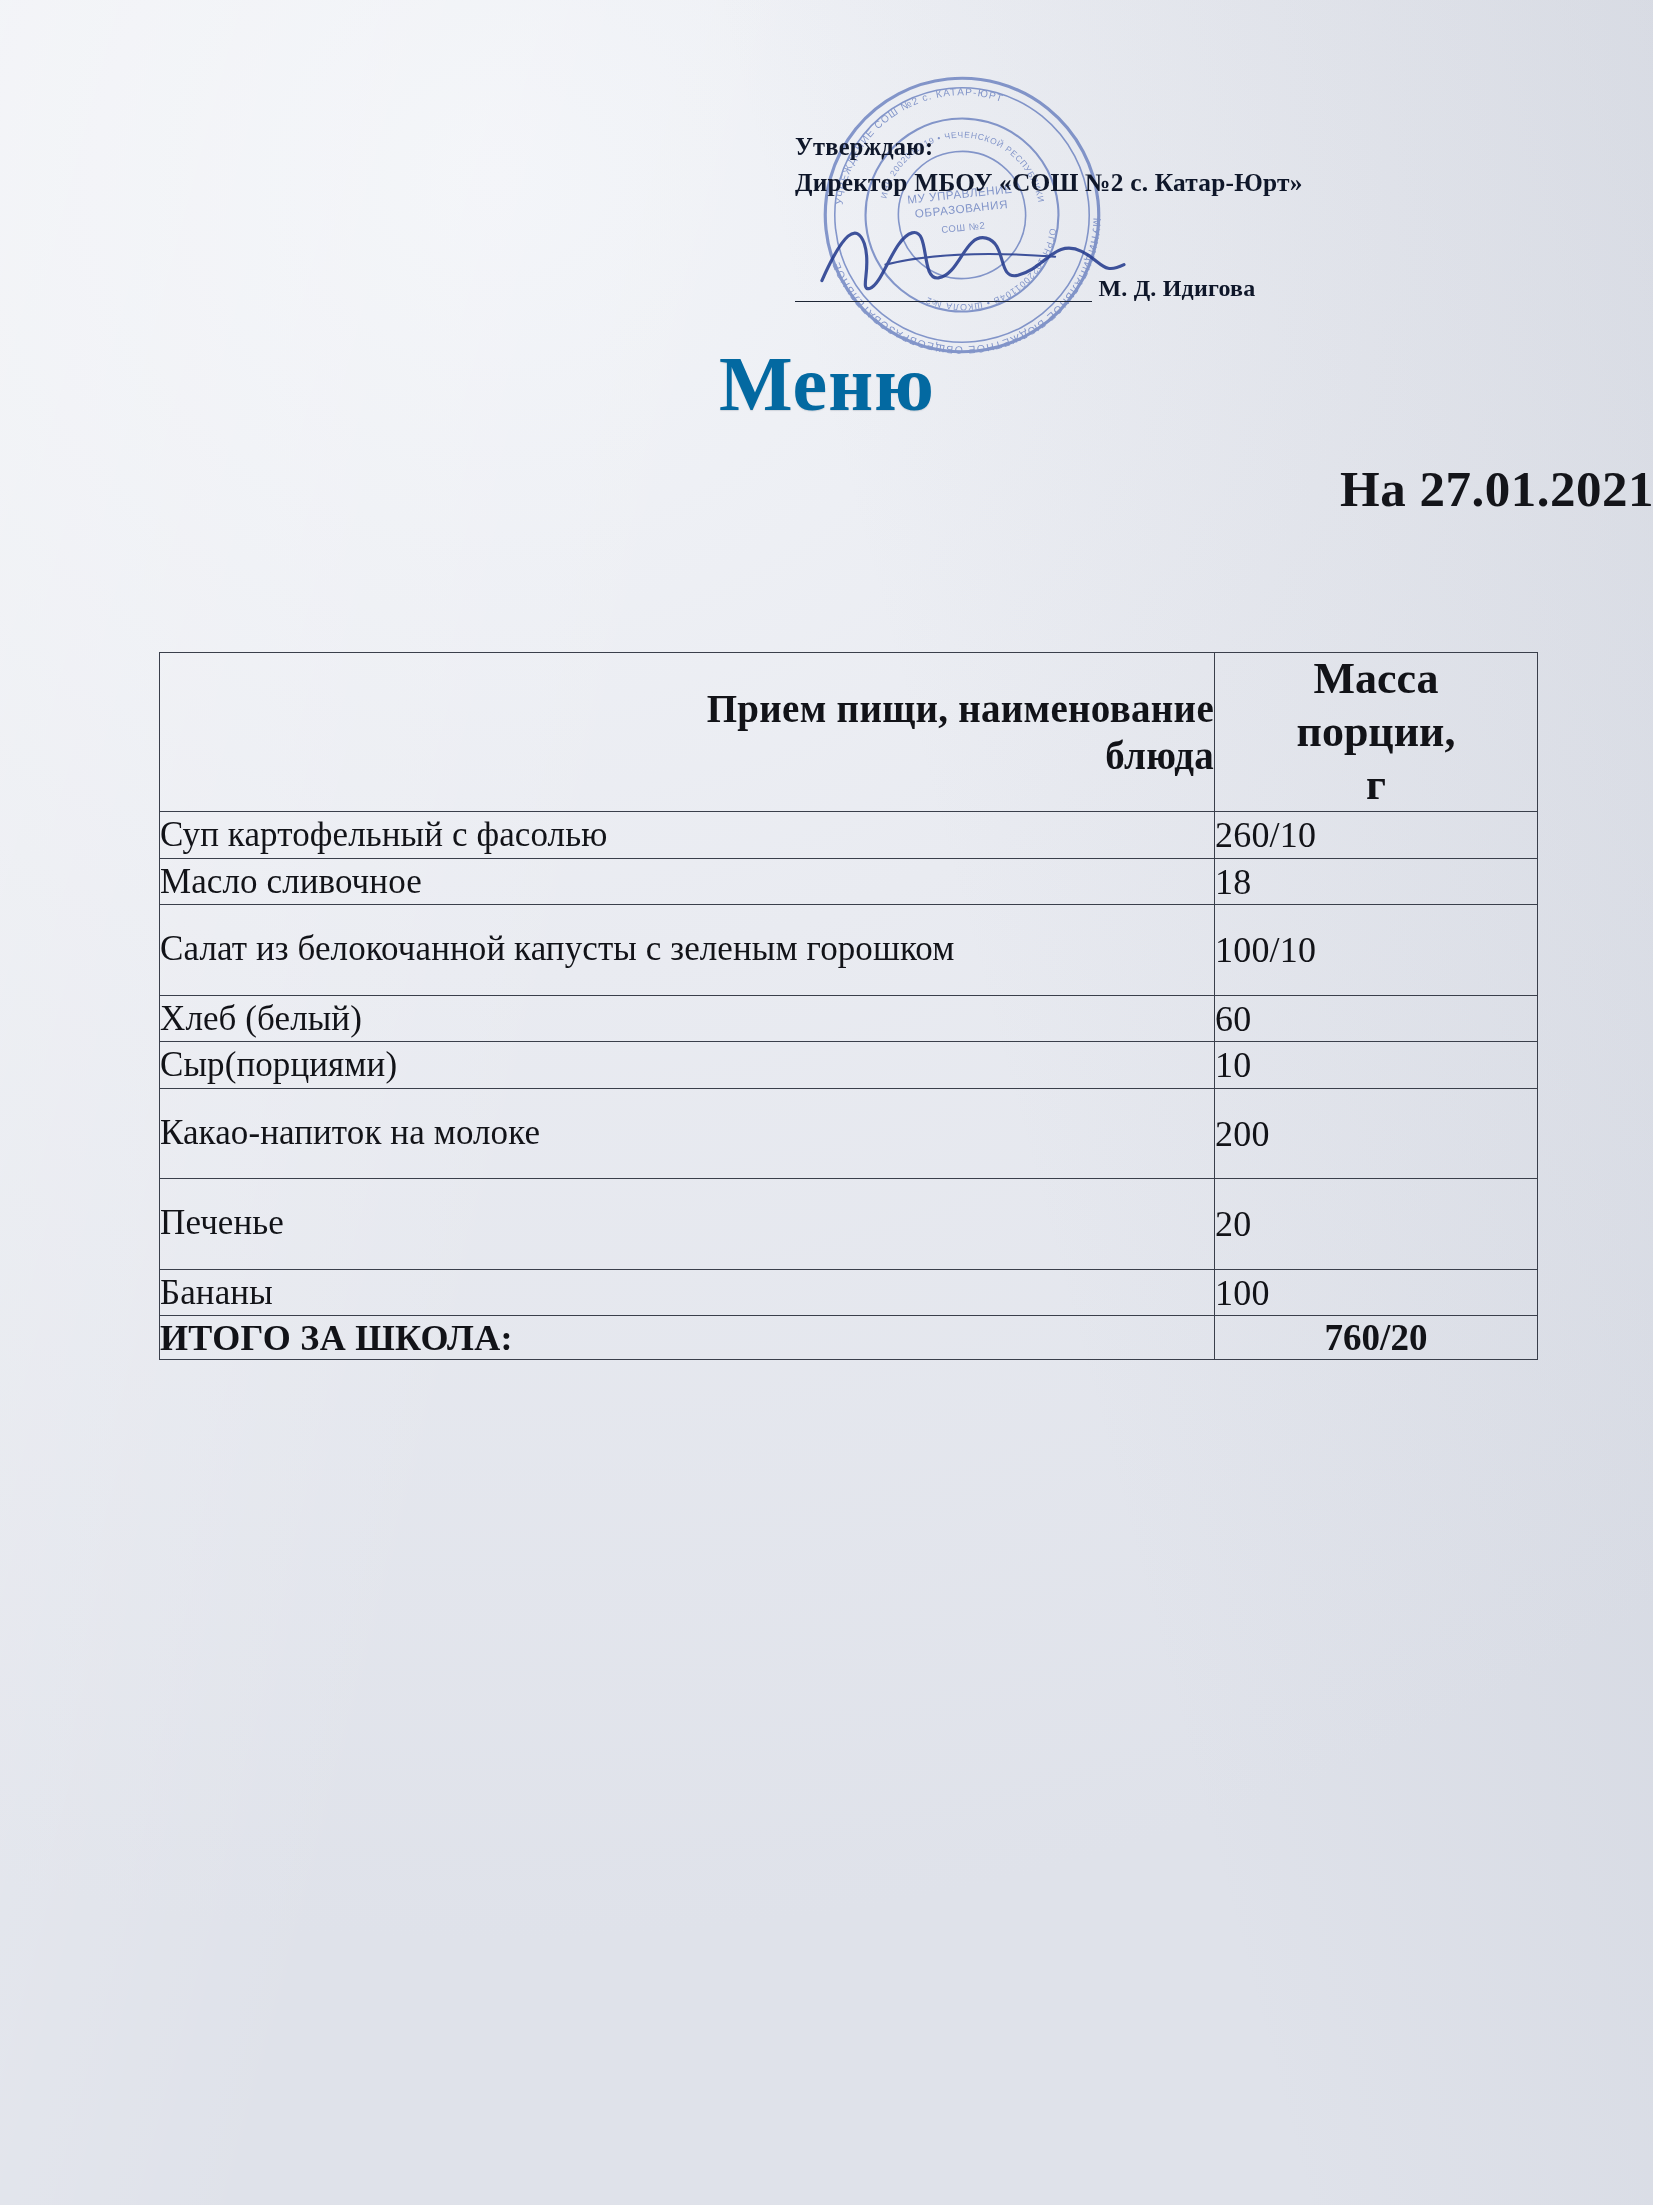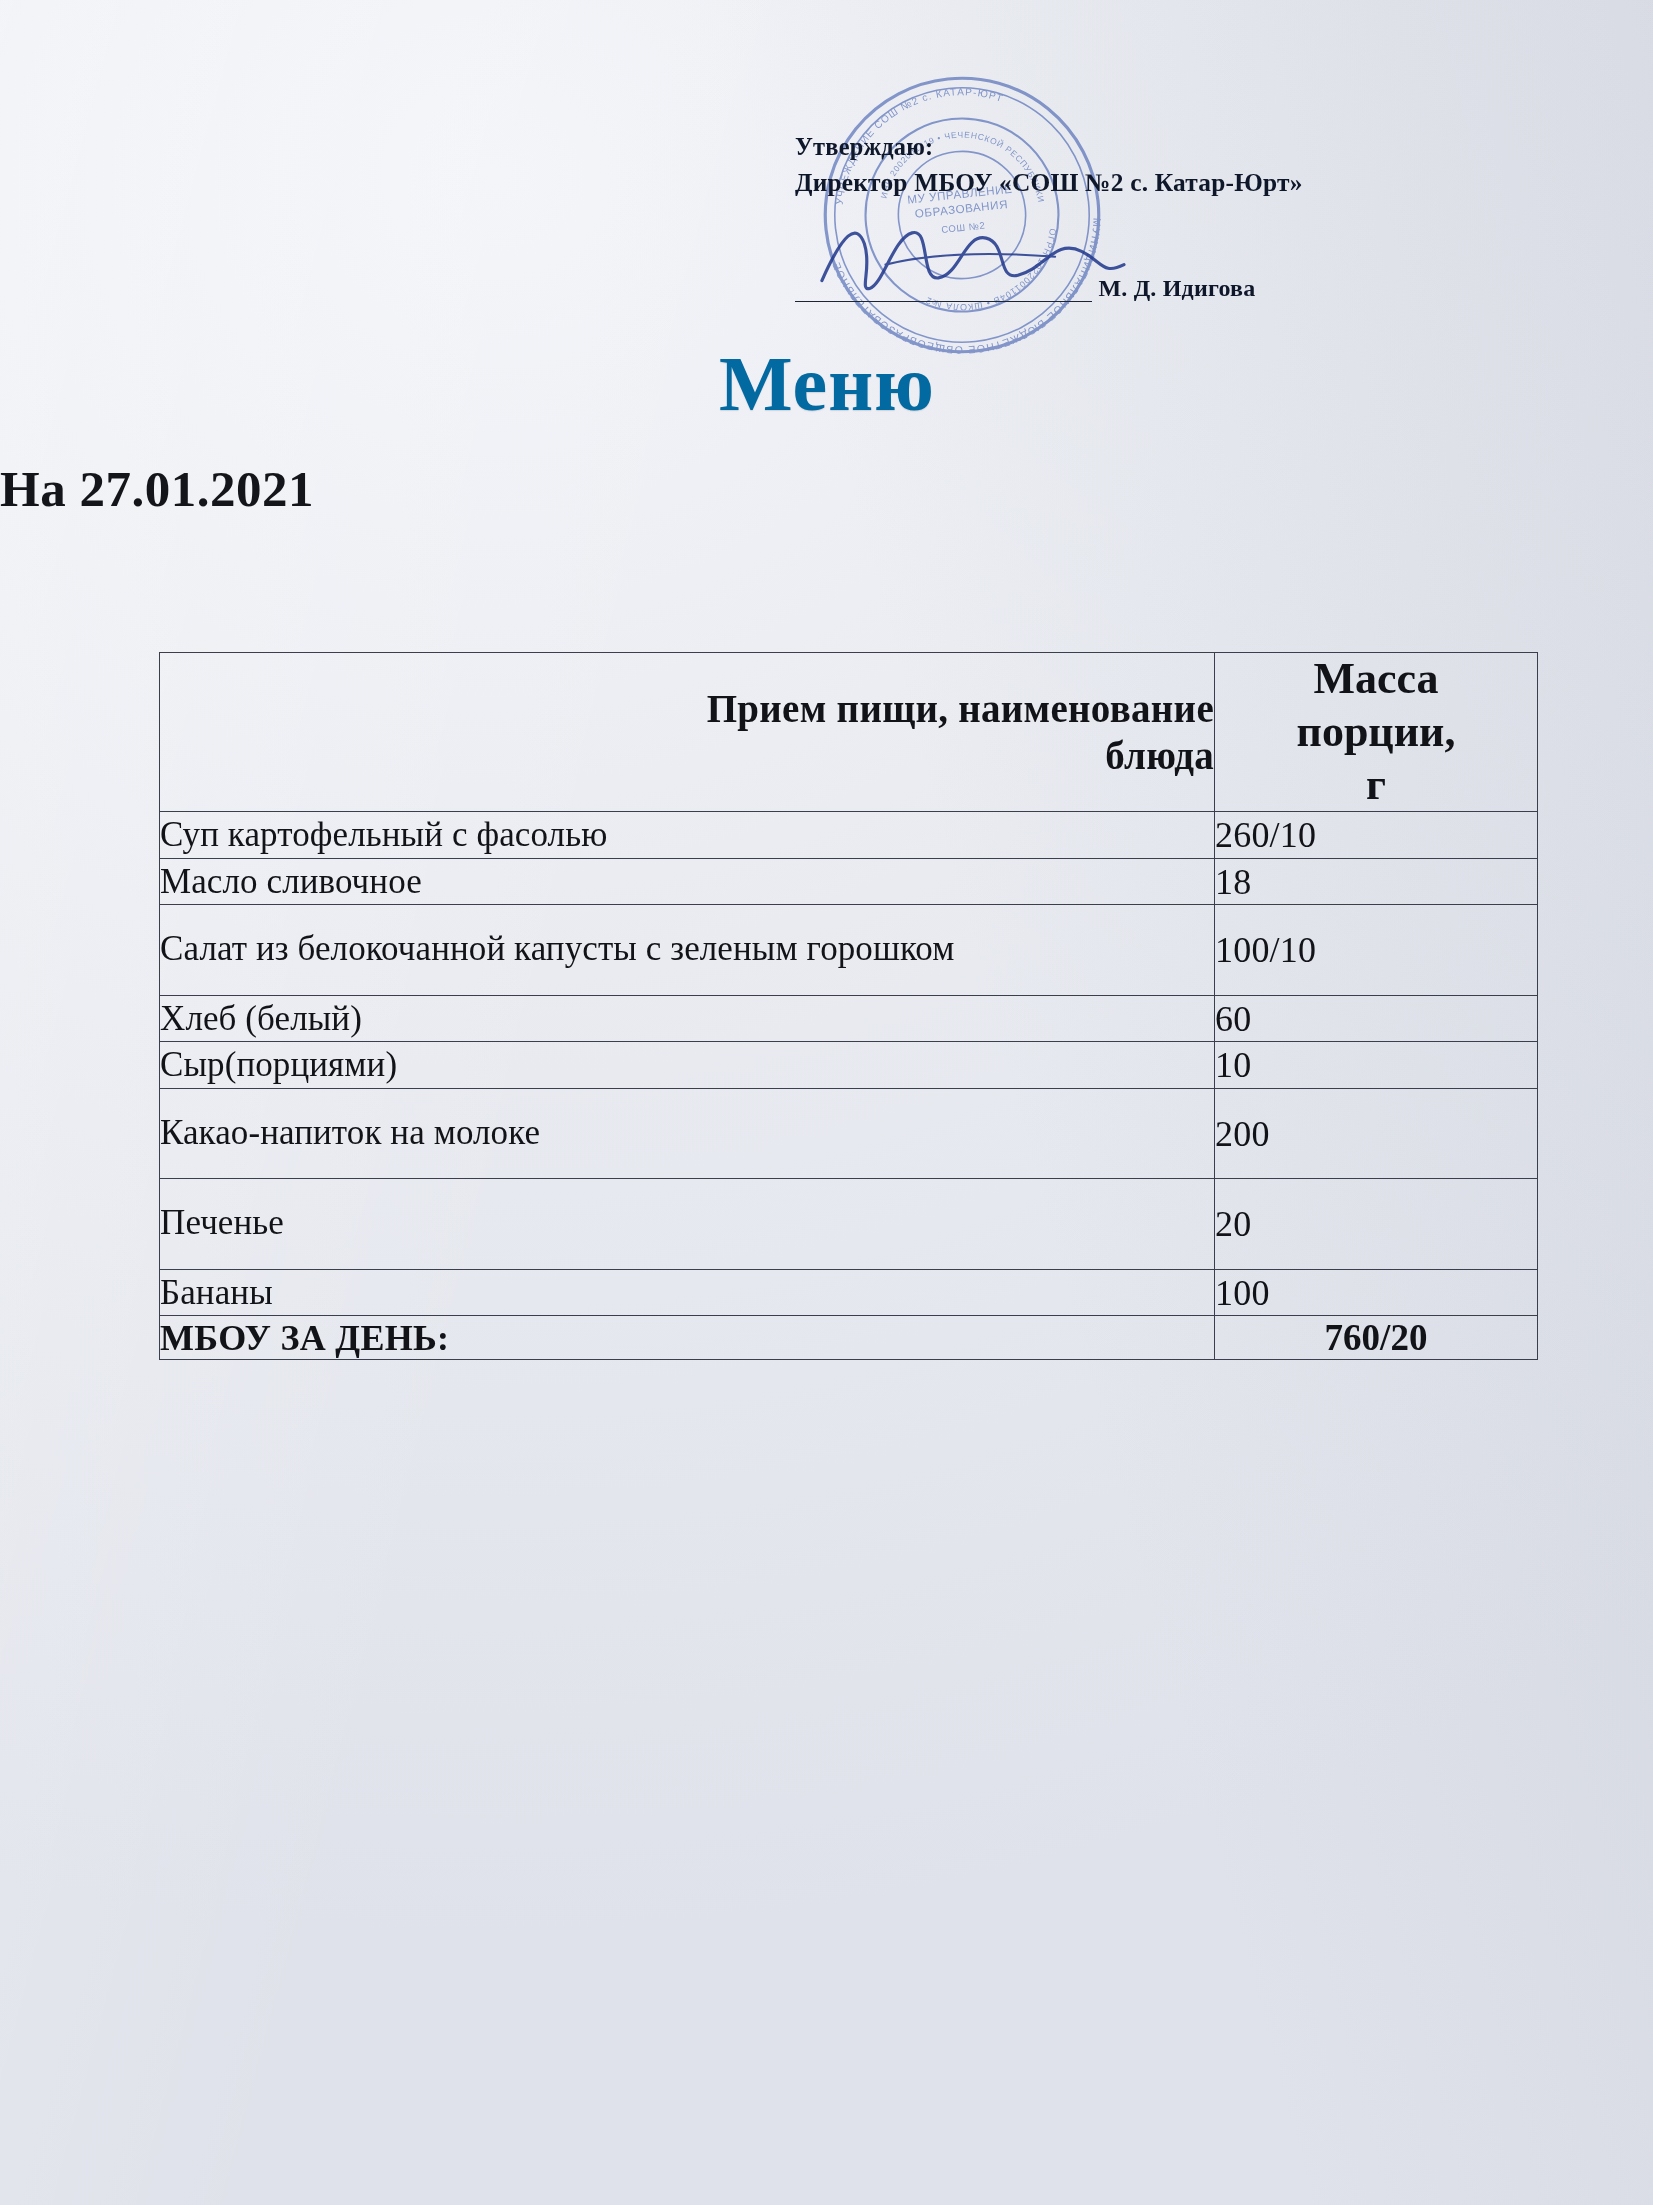--- a/index.html
+++ b/index.html
@@ -113,21 +113,21 @@
     font-weight: bold;
     letter-spacing: 1.1px;
     color: #0369a1;
     text-shadow: 0 1.1px 1.1px rgba(120,126,140,0.25);
   }
   .doc-subtitle {
     position: absolute;
     top: 460px;
     left: 0;
     width: 1654px;
-    text-align: left;
+    text-align: right;
     font-size: 51px;
     font-weight: bold;
     letter-spacing: 0.5px;
     color: #14151a;
   }
 
   
   .table-wrap {
     position: absolute;
     left: 159px;
@@ -294,21 +294,21 @@
         </tr>
         <tr class="tall">
           <td class="dish">Печенье</td>
           <td class="mass">20</td>
         </tr>
         <tr>
           <td class="dish">Бананы</td>
           <td class="mass">100</td>
         </tr>
         <tr>
-          <td class="total-label">МБОУ ЗА ДЕНЬ:</td>
+          <td class="total-label">ИТОГО ЗА ШКОЛА:</td>
           <td class="total-mass">760/20</td>
         </tr>
       </tbody>
     </table>
   </div>
 
 </div>
 
 
 </body></html>

